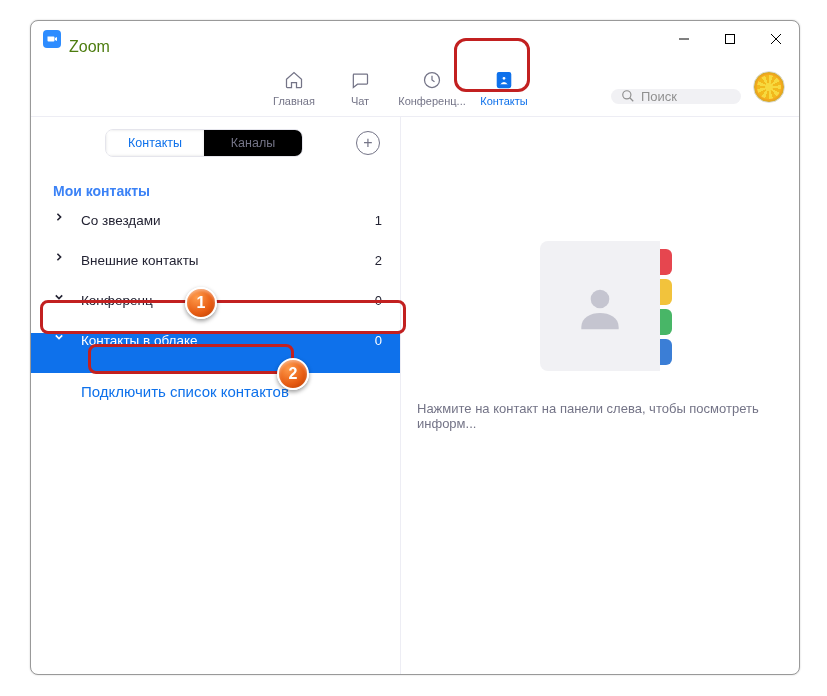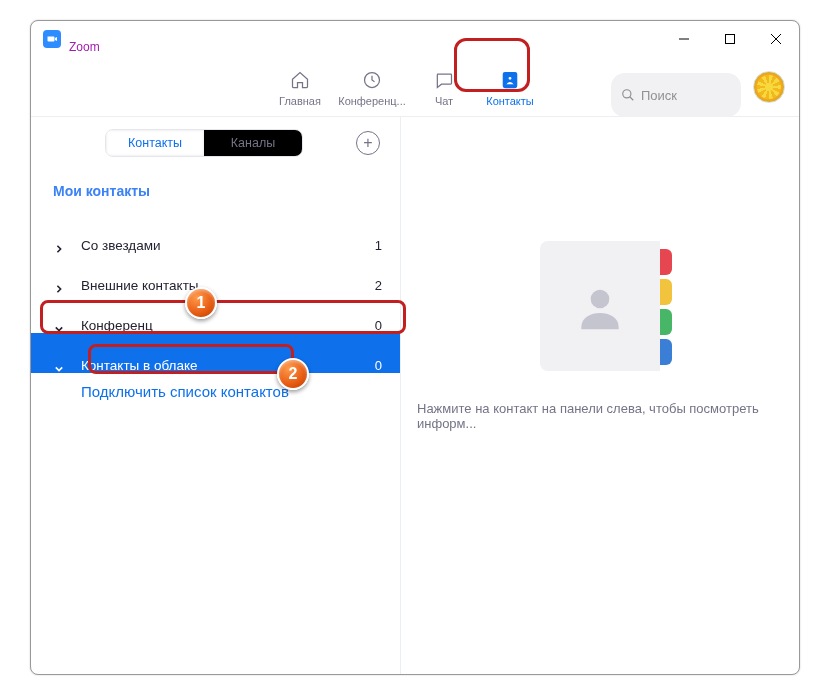--- a/index.html
+++ b/index.html
@@ -1,54 +1,54 @@
 <!DOCTYPE html>
 <html><head>
 <meta charset="utf-8">
 <style>
   * { box-sizing: border-box; margin: 0; padding: 0; font-family: -apple-system, BlinkMacSystemFont, "Segoe UI", Arial, sans-serif; }
   body { background: #fff; width: 827px; height: 696px; position: relative; }
   .window { position: absolute; left: 30px; top: 20px; width: 770px; height: 655px; border: 1px solid #999; border-radius: 8px; background: #fff; overflow: hidden; box-shadow: 0 0 2px rgba(0,0,0,0.2); }
   .titlebar { height: 36px; display: flex; align-items: center; padding: 0 12px; position: relative; }
   .app-icon { width: 18px; height: 18px; background: #2D8CFF; border-radius: 4px; display: flex; align-items: center; justify-content: center; margin-right: 8px; }
   .app-icon svg { width: 12px; height: 12px; fill: #fff; }
-  .app-title { font-size: 12px; color: #a21caf; margin-top: 16px; }
+  .app-title { font-size: 16px; color: #4d7c0f; margin-top: 16px; }
   .win-controls { position: absolute; right: 0; top: 0; display: flex; height: 36px; }
   .win-btn { width: 46px; display: flex; align-items: center; justify-content: center; color: #000; }
   .win-btn svg { width: 10px; height: 10px; stroke: #000; stroke-width: 1; fill: none; }
   
   .toolbar { height: 60px; border-bottom: 1px solid #ededf4; display: flex; align-items: center; position: relative; }
-  .nav-tabs { display: flex; position: absolute; left: 236px; top: 0; height: 60px; align-items: flex-start; padding-top: 8px; gap: 0; }
+  .nav-tabs { display: flex; position: absolute; left: 230px; top: 0; height: 60px; align-items: flex-start; padding-top: 8px; gap: 0; }
   .nav-tab { display: flex; flex-direction: column; align-items: center; width: 66px; color: #747487; font-size: 11px; cursor: pointer; padding-top: 4px; }
   .nav-tab .icon { height: 22px; display: flex; align-items: center; justify-content: center; margin-bottom: 4px; }
   .nav-tab .icon svg { width: 20px; height: 20px; stroke: #747487; fill: none; stroke-width: 1.5; }
   .nav-tab.active { color: #0E71EB; }
   .nav-tab.active .icon svg { fill: #0E71EB; stroke: #0E71EB; }
   .nav-tab.conf { width: 78px; }
   
-  .search-box { position: absolute; right: 58px; top: 16px; width: 130px; height: 44px; background: #f1f1f4; border-radius: 14px; display: flex; align-items: center; padding: 0 10px; }
+  .search-box { position: absolute; right: 58px; top: 32px; width: 130px; height: 15px; background: #f1f1f4; border-radius: 14px; display: flex; align-items: flex-start; padding: 0 10px; }
   .search-box svg { width: 14px; height: 14px; stroke: #909090; fill: none; stroke-width: 2; margin-right: 6px; }
   .search-box span { color: #909090; font-size: 13px; }
   
   .avatar { position: absolute; right: 14px; top: 14px; width: 32px; height: 32px; border-radius: 50%; background: radial-gradient(circle, #f7d93f 25%, #f7a51c 60%, #6abf3b 100%); border: 1px solid #ddd; position: absolute; }
   .avatar::after { content:""; position:absolute; inset:3px; border-radius:50%; background: repeating-conic-gradient(#f7d93f 0 20deg, #f2b91c 20deg 40deg); }
   .avatar::before { content:""; position:absolute; left:50%; top:50%; width:8px; height:8px; background:#f7d93f; border-radius:50%; transform:translate(-50%,-50%); z-index:1; }
   
   .content { display: flex; height: calc(100% - 96px); }
   .sidebar { width: 370px; border-right: 1px solid #ededf4; padding-top: 12px; }
   
   .seg-row { display: flex; align-items: center; padding: 0 20px 0 74px; margin-bottom: 18px; }
   .segmented { display: flex; border: 1px solid #e5e5ec; border-radius: 8px; overflow: hidden; height: 28px; }
   .seg-btn { width: 98px; display:flex; align-items:center; justify-content:center; font-size: 12.5px; color: #747487; background:#000000; cursor:pointer; }
   .seg-btn.active { color: #0E71EB; box-shadow: 0 0 3px rgba(0,0,0,0.12) inset, 0 1px 2px rgba(0,0,0,0.06); background:#fff; font-weight:500; }
   .add-btn { margin-left: auto; width: 24px; height:24px; border:1.5px solid #747487; border-radius:50%; display:flex; align-items:center; justify-content:center; color:#747487; font-size:16px; cursor:pointer; }
   
   .section-title { font-size: 14px; font-weight: 700; color: #3b82f6; padding: 8px 22px 14px; }
   
-  .list-row { display:flex; align-items:flex-end; height: 40px; padding: 0 18px 0 22px; font-size: 13.5px; color: #232333; cursor:pointer; }
+  .list-row { display:flex; align-items:flex-start; height: 40px; padding: 0 18px 0 22px; font-size: 13.5px; color: #232333; cursor:pointer; }
   .list-row .chev { width: 12px; display:flex; align-items:center; justify-content:center; margin-right: 16px; }
   .list-row .chev svg { width:8px; height:8px; stroke:#232333; stroke-width:2; fill:none; }
   .list-row .count { margin-left:auto; font-size:13px; color:#232333; }
   .list-row.selected { background:#0E71EB; color:#fff; }
   .list-row.selected .chev svg { stroke:#fff; }
   .list-row.selected .count { color:#fff; }
   
   .sub-link { padding: 10px 0 10px 50px; font-size: 15px; color: #0E71EB; cursor:pointer; }
   
   .main-panel { flex:1; display:flex; flex-direction:column; align-items:center; justify-content:center; padding-bottom:120px; }
@@ -103,36 +103,36 @@
   <div class="toolbar">
     <div class="nav-tabs">
       <div class="nav-tab">
         <span class="icon">
             <svg viewBox="0 0 24 24">
               <path d="M3 11 12 3l9 8v9a1 1 0 0 1-1 1h-5v-6H9v6H4a1 1 0 0 1-1-1v-9z"></path>
             </svg>
           </span>
         <span>Главная</span>
       </div>
+      <div class="nav-tab">
+        <span class="icon">
+            <svg viewBox="0 0 24 24">
+              <path d="M4 5h16a1 1 0 0 1 1 1v10a1 1 0 0 1-1 1H9l-5 4V6a1 1 0 0 1 1-1z"></path>
+            </svg>
+          </span>
+        <span>Чат</span>
+      </div>
       <div class="nav-tab conf">
         <span class="icon">
             <svg viewBox="0 0 24 24">
               <circle cx="12" cy="12" r="9"></circle>
               <path d="M12 7v5l3 2"></path>
             </svg>
           </span>
         <span>Конференц...</span>
-      </div>
-      <div class="nav-tab">
-        <span class="icon">
-            <svg viewBox="0 0 24 24">
-              <path d="M4 5h16a1 1 0 0 1 1 1v10a1 1 0 0 1-1 1H9l-5 4V6a1 1 0 0 1 1-1z"></path>
-            </svg>
-          </span>
-        <span>Чат</span>
       </div>
       <div class="nav-tab active">
         <span class="icon">
             <svg viewBox="0 0 24 24">
               <rect x="4" y="3" width="16" height="18" rx="2"></rect>
               <circle cx="12" cy="10" r="2.5" fill="#fff"></circle>
               <path d="M7 17c1-2.5 3-3.5 5-3.5s4 1 5 3.5" fill="#fff"></path>
             </svg>
           </span>
         <span>Контакты</span>

